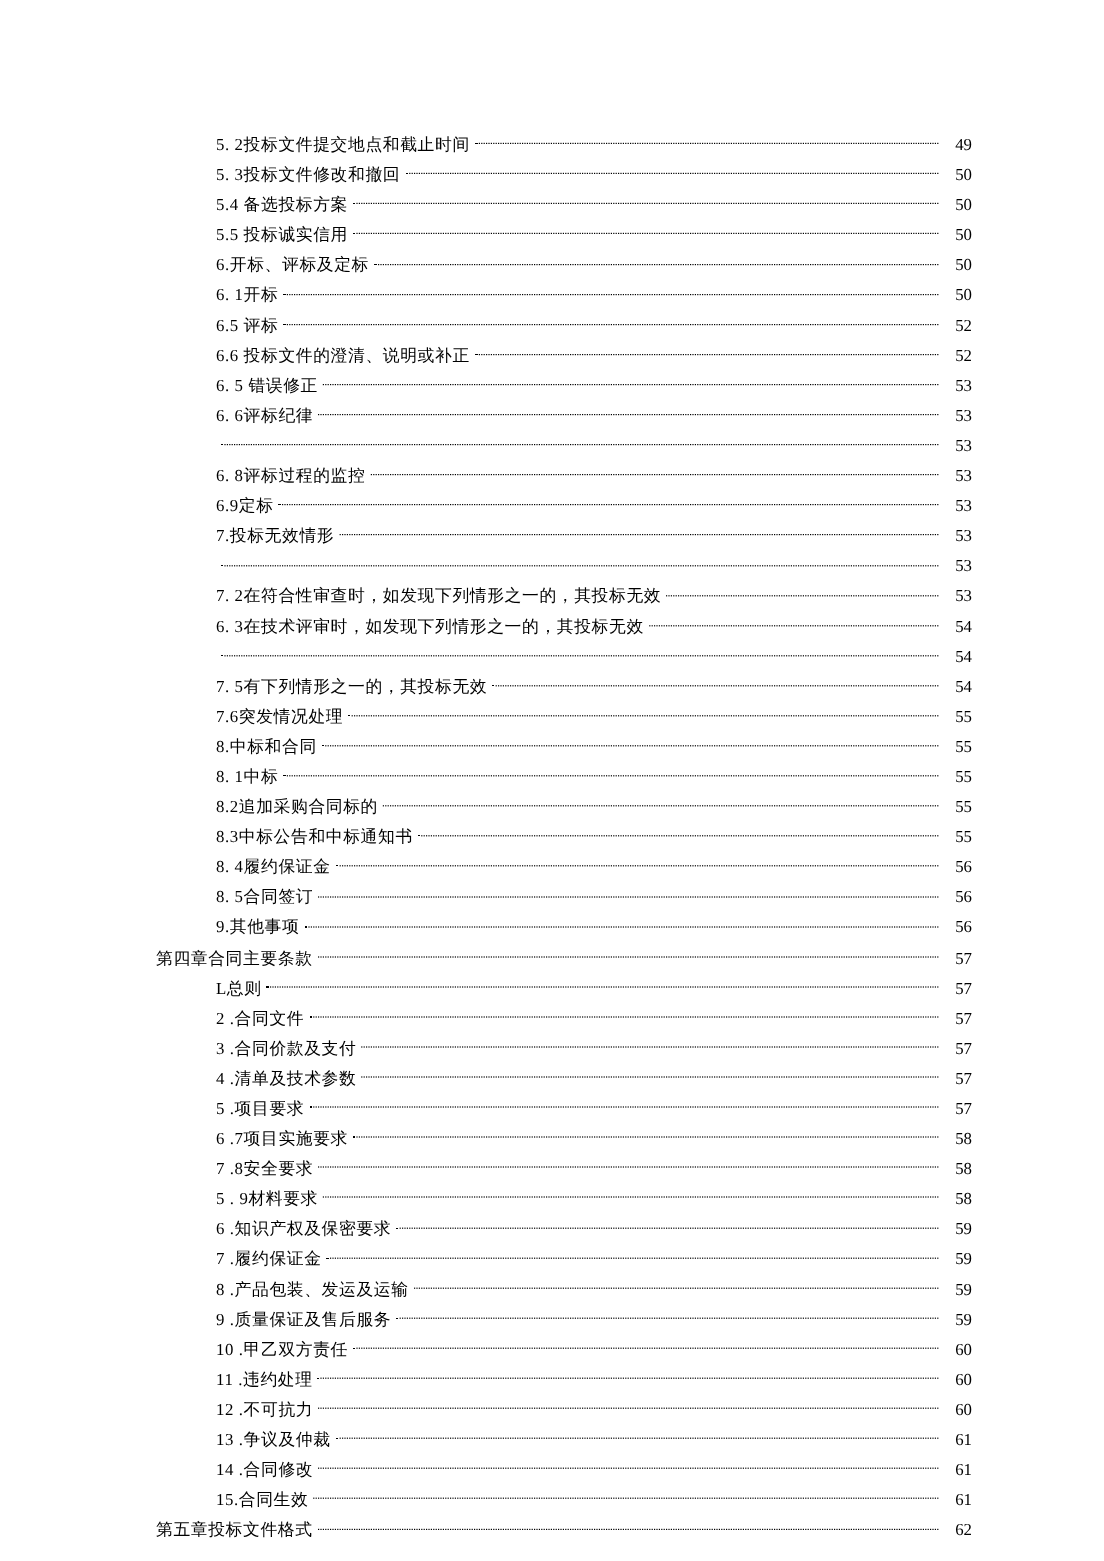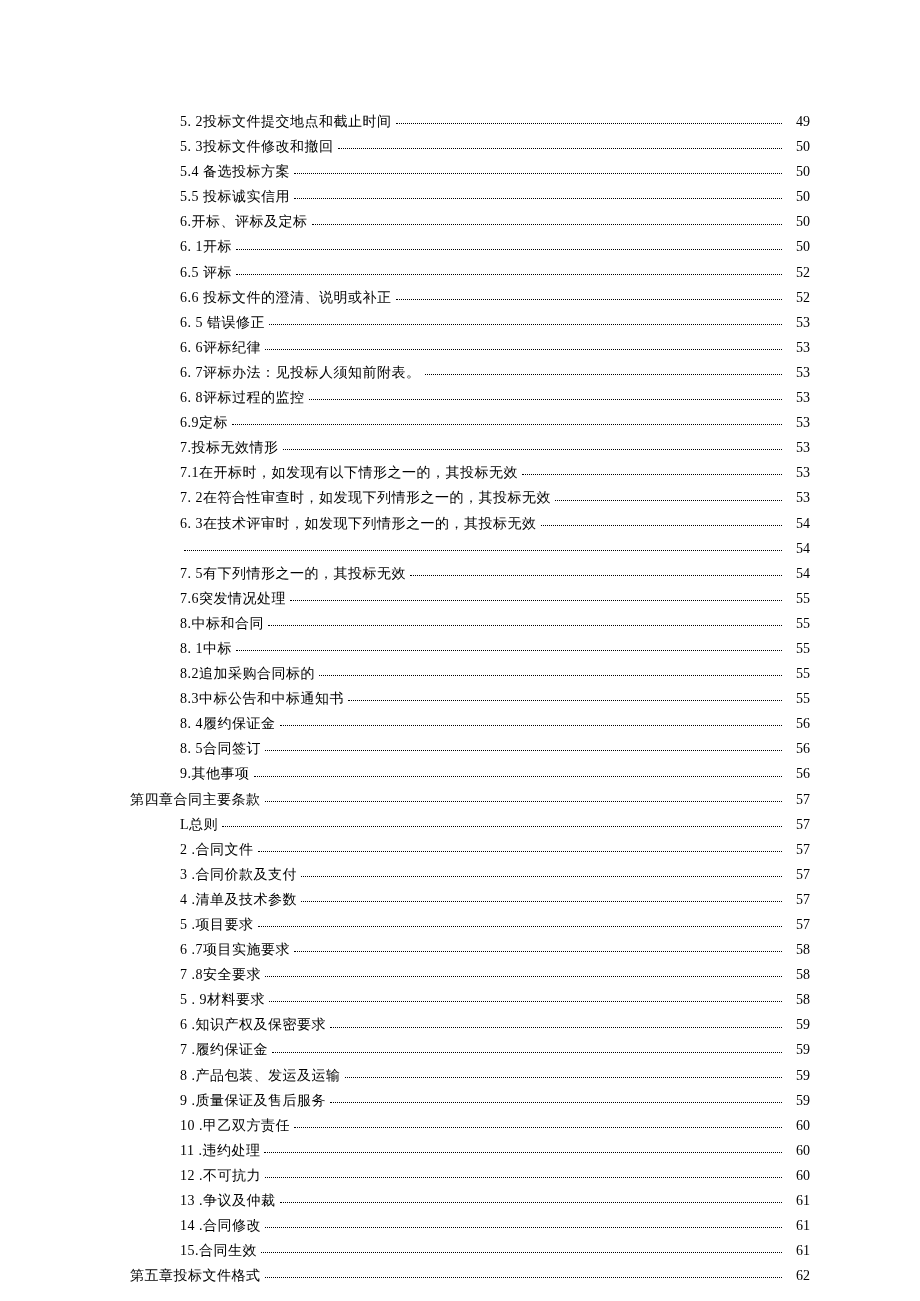--- a/index.html
+++ b/index.html
@@ -11,21 +11,21 @@
     font-size: 14px;
     color: #000;
   }
   .page {
     padding: 110px 110px 60px 110px;
     box-sizing: border-box;
     width: 920px;
   }
   .toc-row {
     display: flex;
-    align-items: center;
+    align-items: flex-start;
     white-space: nowrap;
     line-height: 1.65;
     margin-bottom: 2px;
   }
   .toc-label {
     flex: 0 0 auto;
     letter-spacing: 0.5px;
   }
   .dots {
     flex: 1 1 auto;
@@ -92,41 +92,39 @@
       <span class="toc-label">6.  5 错误修正</span>
       <span class="dots"></span>
       <span class="pnum">53</span>
     </div>
     <div class="toc-row indent-1">
       <span class="toc-label">6.  6评标纪律</span>
       <span class="dots"></span>
       <span class="pnum">53</span>
     </div>
     <div class="toc-row indent-1">
-      <span class="toc-label">6.  7评标办法：见投标人须知前附表。</span>
       <span class="dots"></span>
       <span class="pnum">53</span>
     </div>
     <div class="toc-row indent-1">
       <span class="toc-label">6.  8评标过程的监控</span>
       <span class="dots"></span>
       <span class="pnum">53</span>
     </div>
     <div class="toc-row indent-1">
       <span class="toc-label">6.9定标</span>
       <span class="dots"></span>
       <span class="pnum">53</span>
     </div>
     <div class="toc-row indent-1">
       <span class="toc-label">7.投标无效情形</span>
       <span class="dots"></span>
       <span class="pnum">53</span>
     </div>
     <div class="toc-row indent-1">
-      <span class="toc-label">7.1在开标时，如发现有以下情形之一的，其投标无效</span>
       <span class="dots"></span>
       <span class="pnum">53</span>
     </div>
     <div class="toc-row indent-1">
       <span class="toc-label">7.  2在符合性审查时，如发现下列情形之一的，其投标无效</span>
       <span class="dots"></span>
       <span class="pnum">53</span>
     </div>
     <div class="toc-row indent-1">
       <span class="toc-label">6.  3在技术评审时，如发现下列情形之一的，其投标无效</span>

